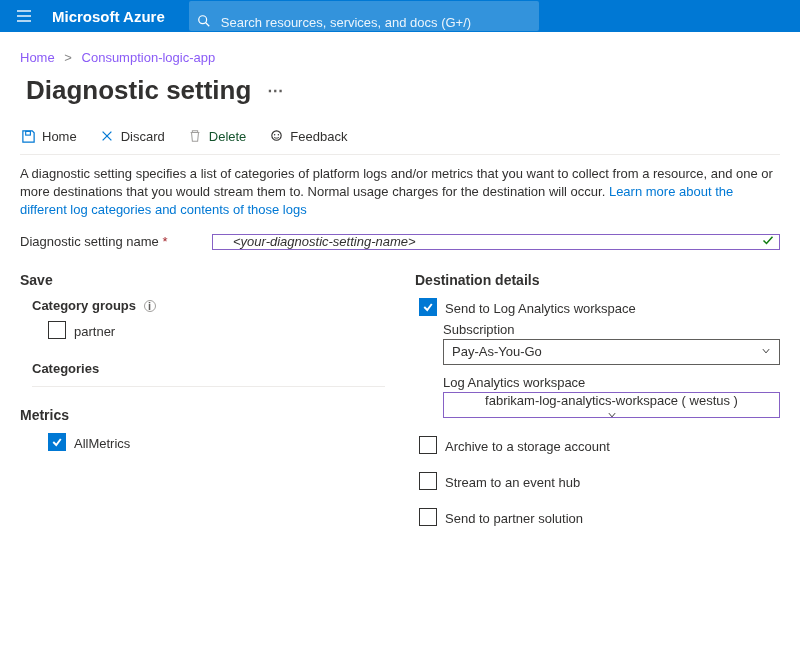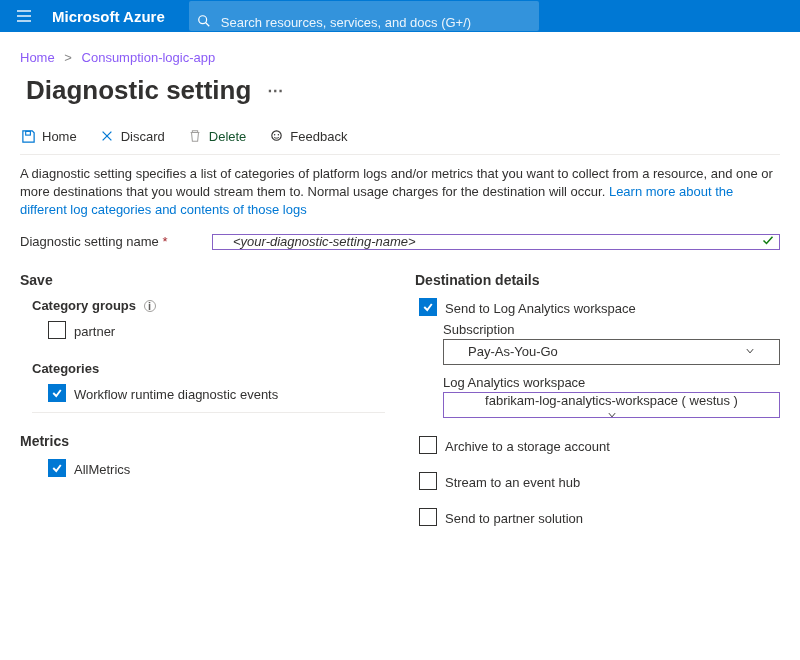--- a/index.html
+++ b/index.html
@@ -104,21 +104,21 @@
     background:#fff;
   }
   .cb .box.checked { background:#0078d4; border-color:#0078d4; }
   .cb .box.checked svg { display:block; }
   .cb .box svg { display:none; }
 
   .dropdown {
     border: 1px solid #605e5c;
     height: 26px;
     display: flex; align-items: center; justify-content: space-between;
-    padding: 0 24px;
+    padding: 0 8px;
     font-size: 13px;
     background:#fff;
     cursor: pointer;
   }
   .dropdown.selected { border-color:#8661c5;flex-direction:column; }
   .dd-field { margin: 4px 0 10px 0; }
   .dd-label { font-size: 13px; margin-bottom: 2px; }
   .dest-indent { padding-left: 28px; margin-top: 4px; margin-bottom: 4px;}
   .dest-block { margin-bottom: 18px; }
 
@@ -227,28 +227,20 @@
           <span>Category groups</span>
           <span class="info-icon">i</span>
         </div>
         <div class="cb indent">
           <span class="box"></span>
           <span>partner</span>
         </div>
 
         <div style="height:12px"></div>
         <div class="sub-h">Categories</div>
-        <div class="cb indent">
-          <span class="box checked">
-              <svg width="12" height="12" viewBox="0 0 16 16">
-                <polyline points="3,8 7,12 13,4" fill="none" stroke="#fff" stroke-width="2.5"></polyline>
-              </svg>
-            </span>
-          <span>Workflow runtime diagnostic events</span>
-        </div>
         <hr class="soft">
       </div>
 
       <div style="height:6px"></div>
       <div class="section-h">Metrics</div>
       <div class="indent">
         <div class="cb indent">
           <span class="box checked">
               <svg width="12" height="12" viewBox="0 0 16 16">
                 <polyline points="3,8 7,12 13,4" fill="none" stroke="#fff" stroke-width="2.5"></polyline>

